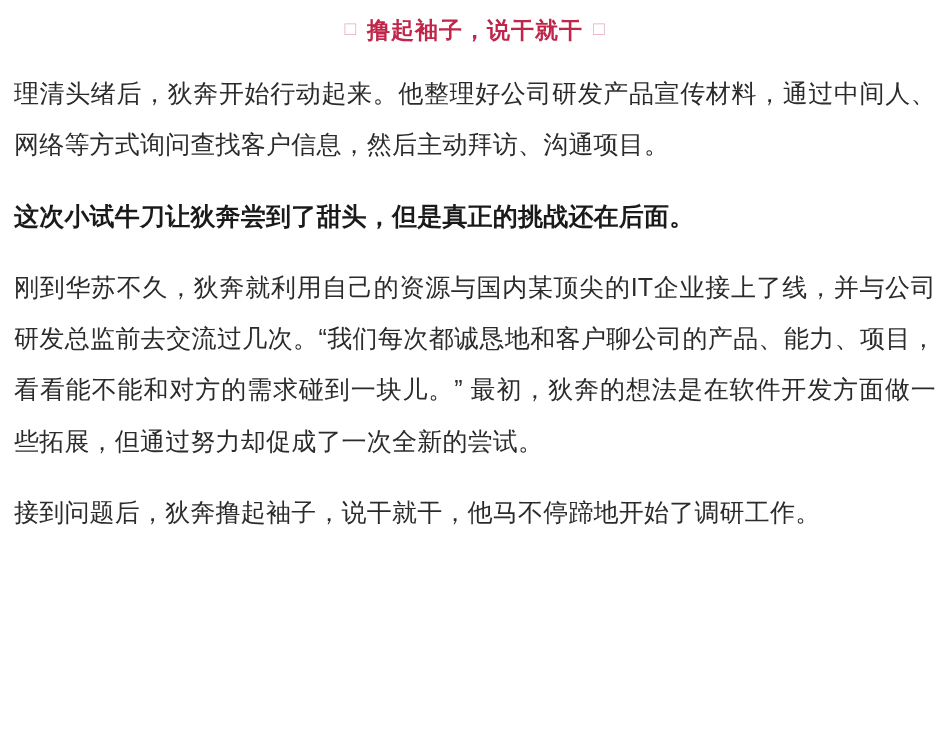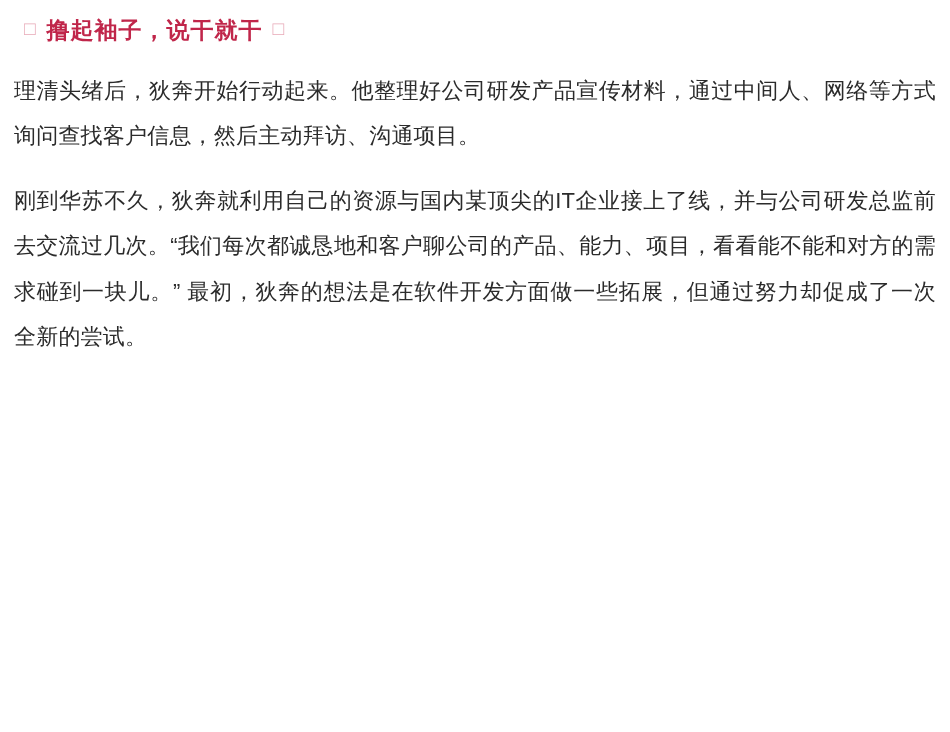--- a/index.html
+++ b/index.html
@@ -14,20 +14,21 @@
     overflow: hidden;
   }
   .page {
     width: 950px;
     height: 732px;
     box-sizing: border-box;
     padding: 8px 14px 0 14px;
     position: relative;
   }
   .heading {
+    text-align: center;
     margin: 6px 0 22px 0;
     color: #c0264a;
     font-size: 23px;
     font-weight: bold;
     letter-spacing: 1px;
     line-height: 1.4;
     white-space: nowrap;
     text-decoration: underline;
   }
   .heading .mark {
@@ -35,21 +36,21 @@
     color: #e8aab8;
     font-size: 19px;
     font-weight: normal;
     vertical-align: 3px;
     margin: 0 10px;
   }
   .heading .htext {
     display: inline-block;
   }
   p.para {
-    font-size: 22px;
+    font-size: 25px;
     line-height: 2.05;
     color: #2b2b2b;
     margin: 0 0 20px 0;
     text-align: justify;
     text-justify: inter-ideograph;
     letter-spacing: 0.2px;
   }
   p.para.bold {
     font-weight: bold;
     color: #1a1a1a;
@@ -64,18 +65,20 @@
 
 <div class="page">
 
   <div class="heading">
     <span class="mark">□</span><span class="htext">撸起袖子，说干就干</span><span class="mark">□</span>
   </div>
 
   <p class="para">理清头绪后，狄奔开始行动起来。他整理好公司研发产品宣传材料，通过中间人、网络等方式询问查找客户信息，然后主动拜访、沟通项目。</p>
 
 
+  <p class="para bold">这次小试牛刀让狄奔尝到了甜头，但是真正的挑战还在后面。</p>
 
   <p class="para">刚到华苏不久，狄奔就利用自己的资源与国内某顶尖的IT企业接上了线，并与公司研发总监前去交流过几次。“我们每次都诚恳地和客户聊公司的产品、能力、项目，看看能不能和对方的需求碰到一块儿。” 最初，狄奔的想法是在软件开发方面做一些拓展，但通过努力却促成了一次全新的尝试。</p>
 
 
+  <p class="para">接到问题后，狄奔撸起袖子，说干就干，他马不停蹄地开始了调研工作。</p>
 
 </div>
 
 </body></html>

